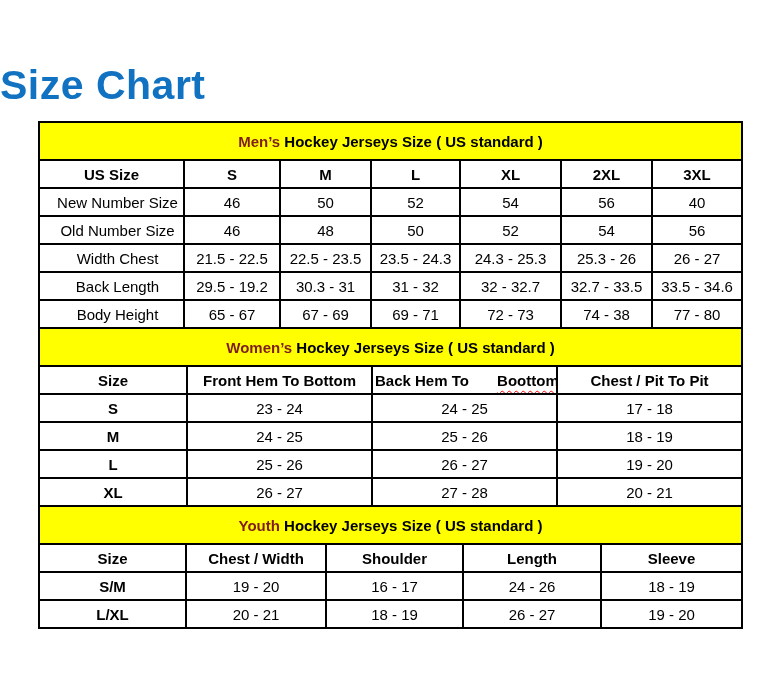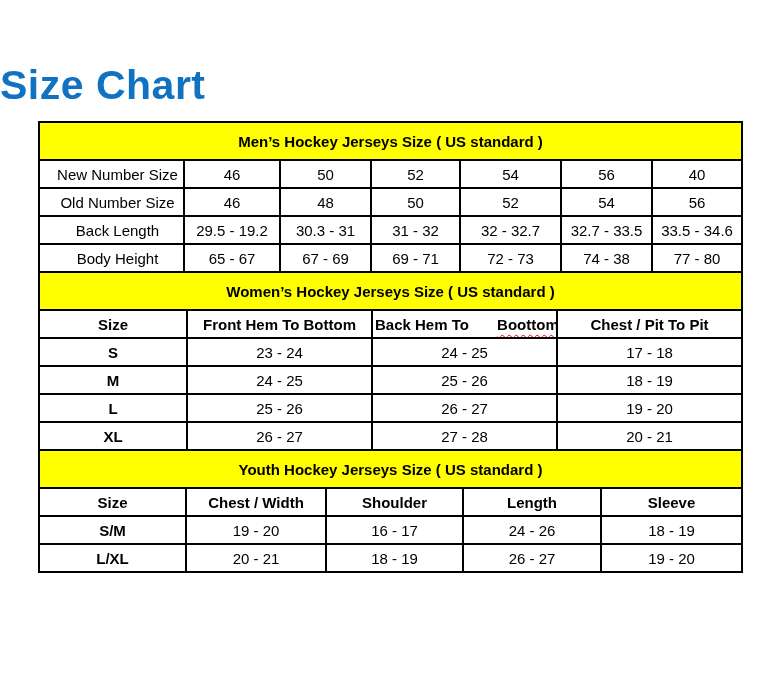--- a/index.html
+++ b/index.html
@@ -39,21 +39,21 @@
     overflow: hidden;
     white-space: nowrap;
   }
 
   td.band {
     background: #ffff00;
     height: 36px;
     font-size: 17px;
     font-weight: bold;
   }
-  td.band .accent { color: #000000; }
+  td.band .accent { color: #7f1d1d; }
 
   tr.head th { height: 26px; font-weight: bold; }
   tr.data td { height: 26px; font-weight: normal; }
   tr.data td.lbl { font-weight: normal; padding-left: 14px; }
   tr.data td.lbl-bold { font-weight: bold; }
 
   .misspell {
     text-decoration-line: underline;
     text-decoration-style: wavy;
     text-decoration-color: #ff0000;
@@ -81,37 +81,55 @@
           <col style="width:101px">
           <col style="width:91px">
           <col style="width:90px">
       </colgroup>
       <tbody>
           <tr>
         <td class="band" colspan="7">
           <span class="accent">Men’s</span><span> Hockey Jerseys Size ( US standard )</span>
         </td>
       </tr>
+      <tr class="head">
+        <th>US Size</th>
+        <th>S</th>
+        <th>M</th>
+        <th>L</th>
+        <th>XL</th>
+        <th>2XL</th>
+        <th>3XL</th>
+      </tr>
       <tr class="data">
         <td class="lbl">New Number Size</td>
         <td>46</td>
         <td>50</td>
         <td>52</td>
         <td>54</td>
         <td>56</td>
         <td>40</td>
       </tr>
       <tr class="data">
         <td class="lbl">Old Number Size</td>
         <td>46</td>
         <td>48</td>
         <td>50</td>
         <td>52</td>
         <td>54</td>
         <td>56</td>
+      </tr>
+      <tr class="data">
+        <td class="lbl">Width Chest</td>
+        <td>21.5 - 22.5</td>
+        <td>22.5 - 23.5</td>
+        <td>23.5 - 24.3</td>
+        <td>24.3 - 25.3</td>
+        <td>25.3 - 26</td>
+        <td>26 - 27</td>
       </tr>
       <tr class="data">
         <td class="lbl">Back Length</td>
         <td>29.5 - 19.2</td>
         <td>30.3 - 31</td>
         <td>31 - 32</td>
         <td>32 - 32.7</td>
         <td>32.7 - 33.5</td>
         <td>33.5 - 34.6</td>
       </tr>

